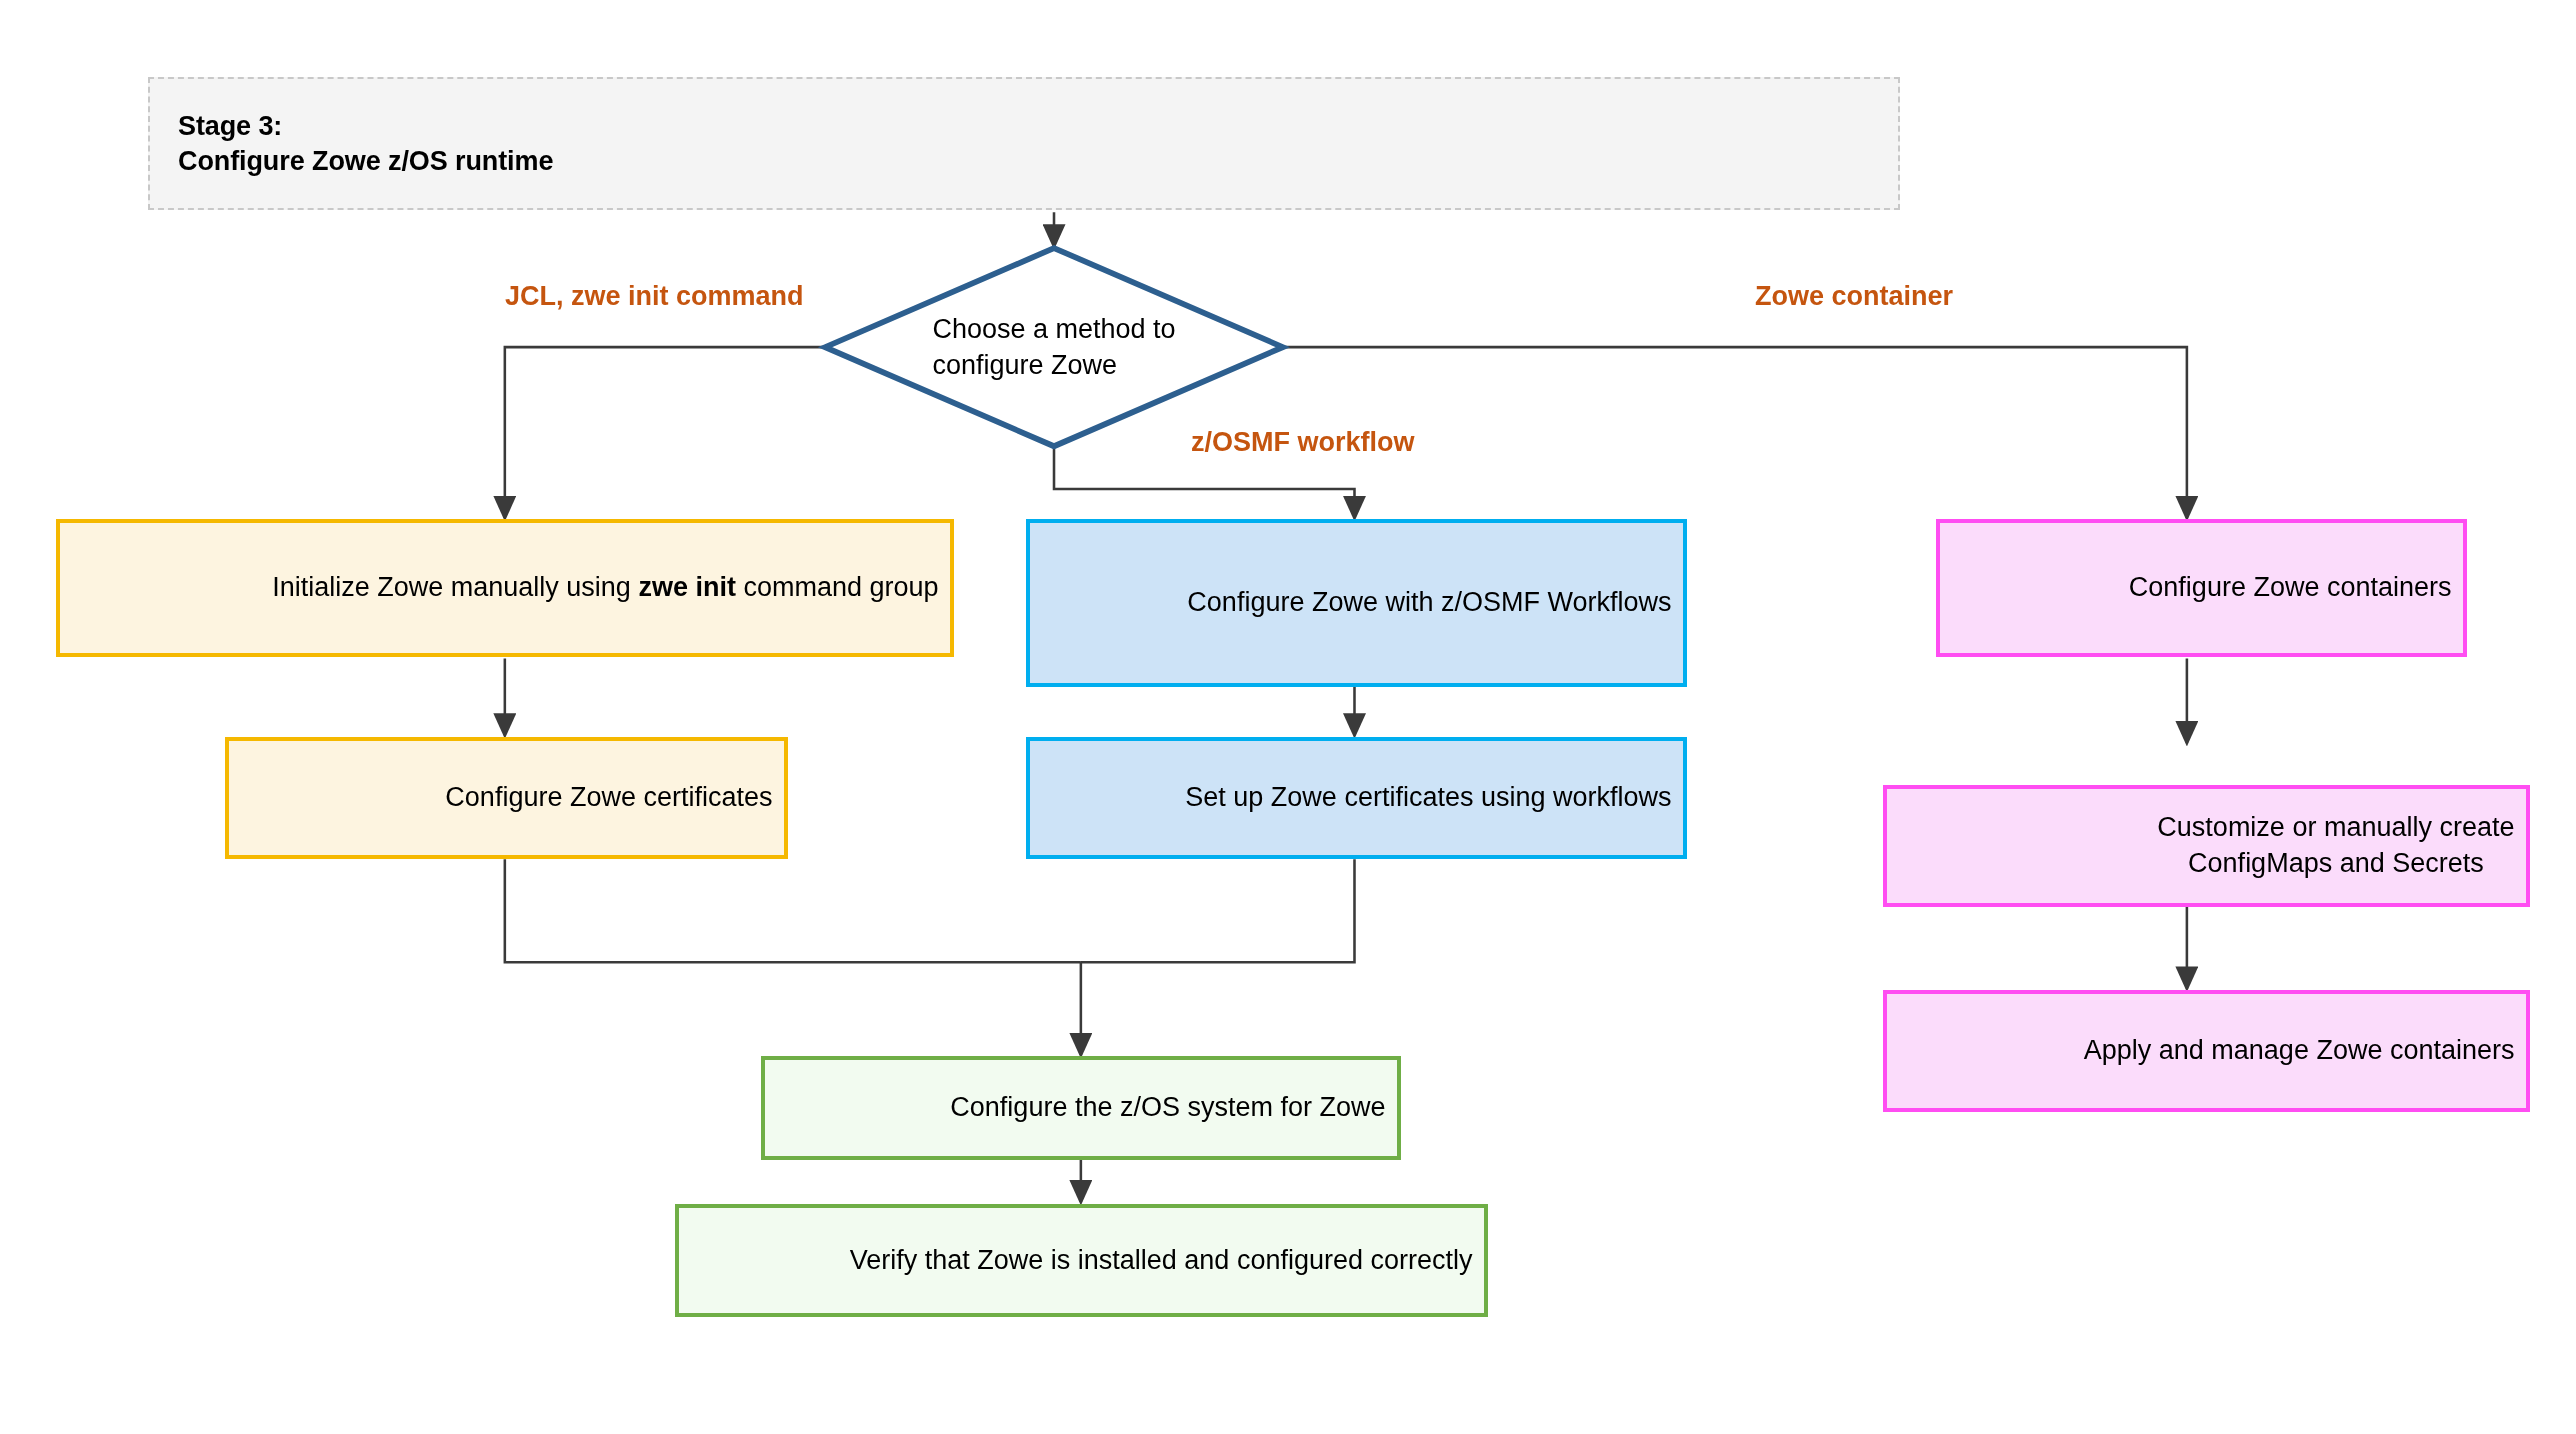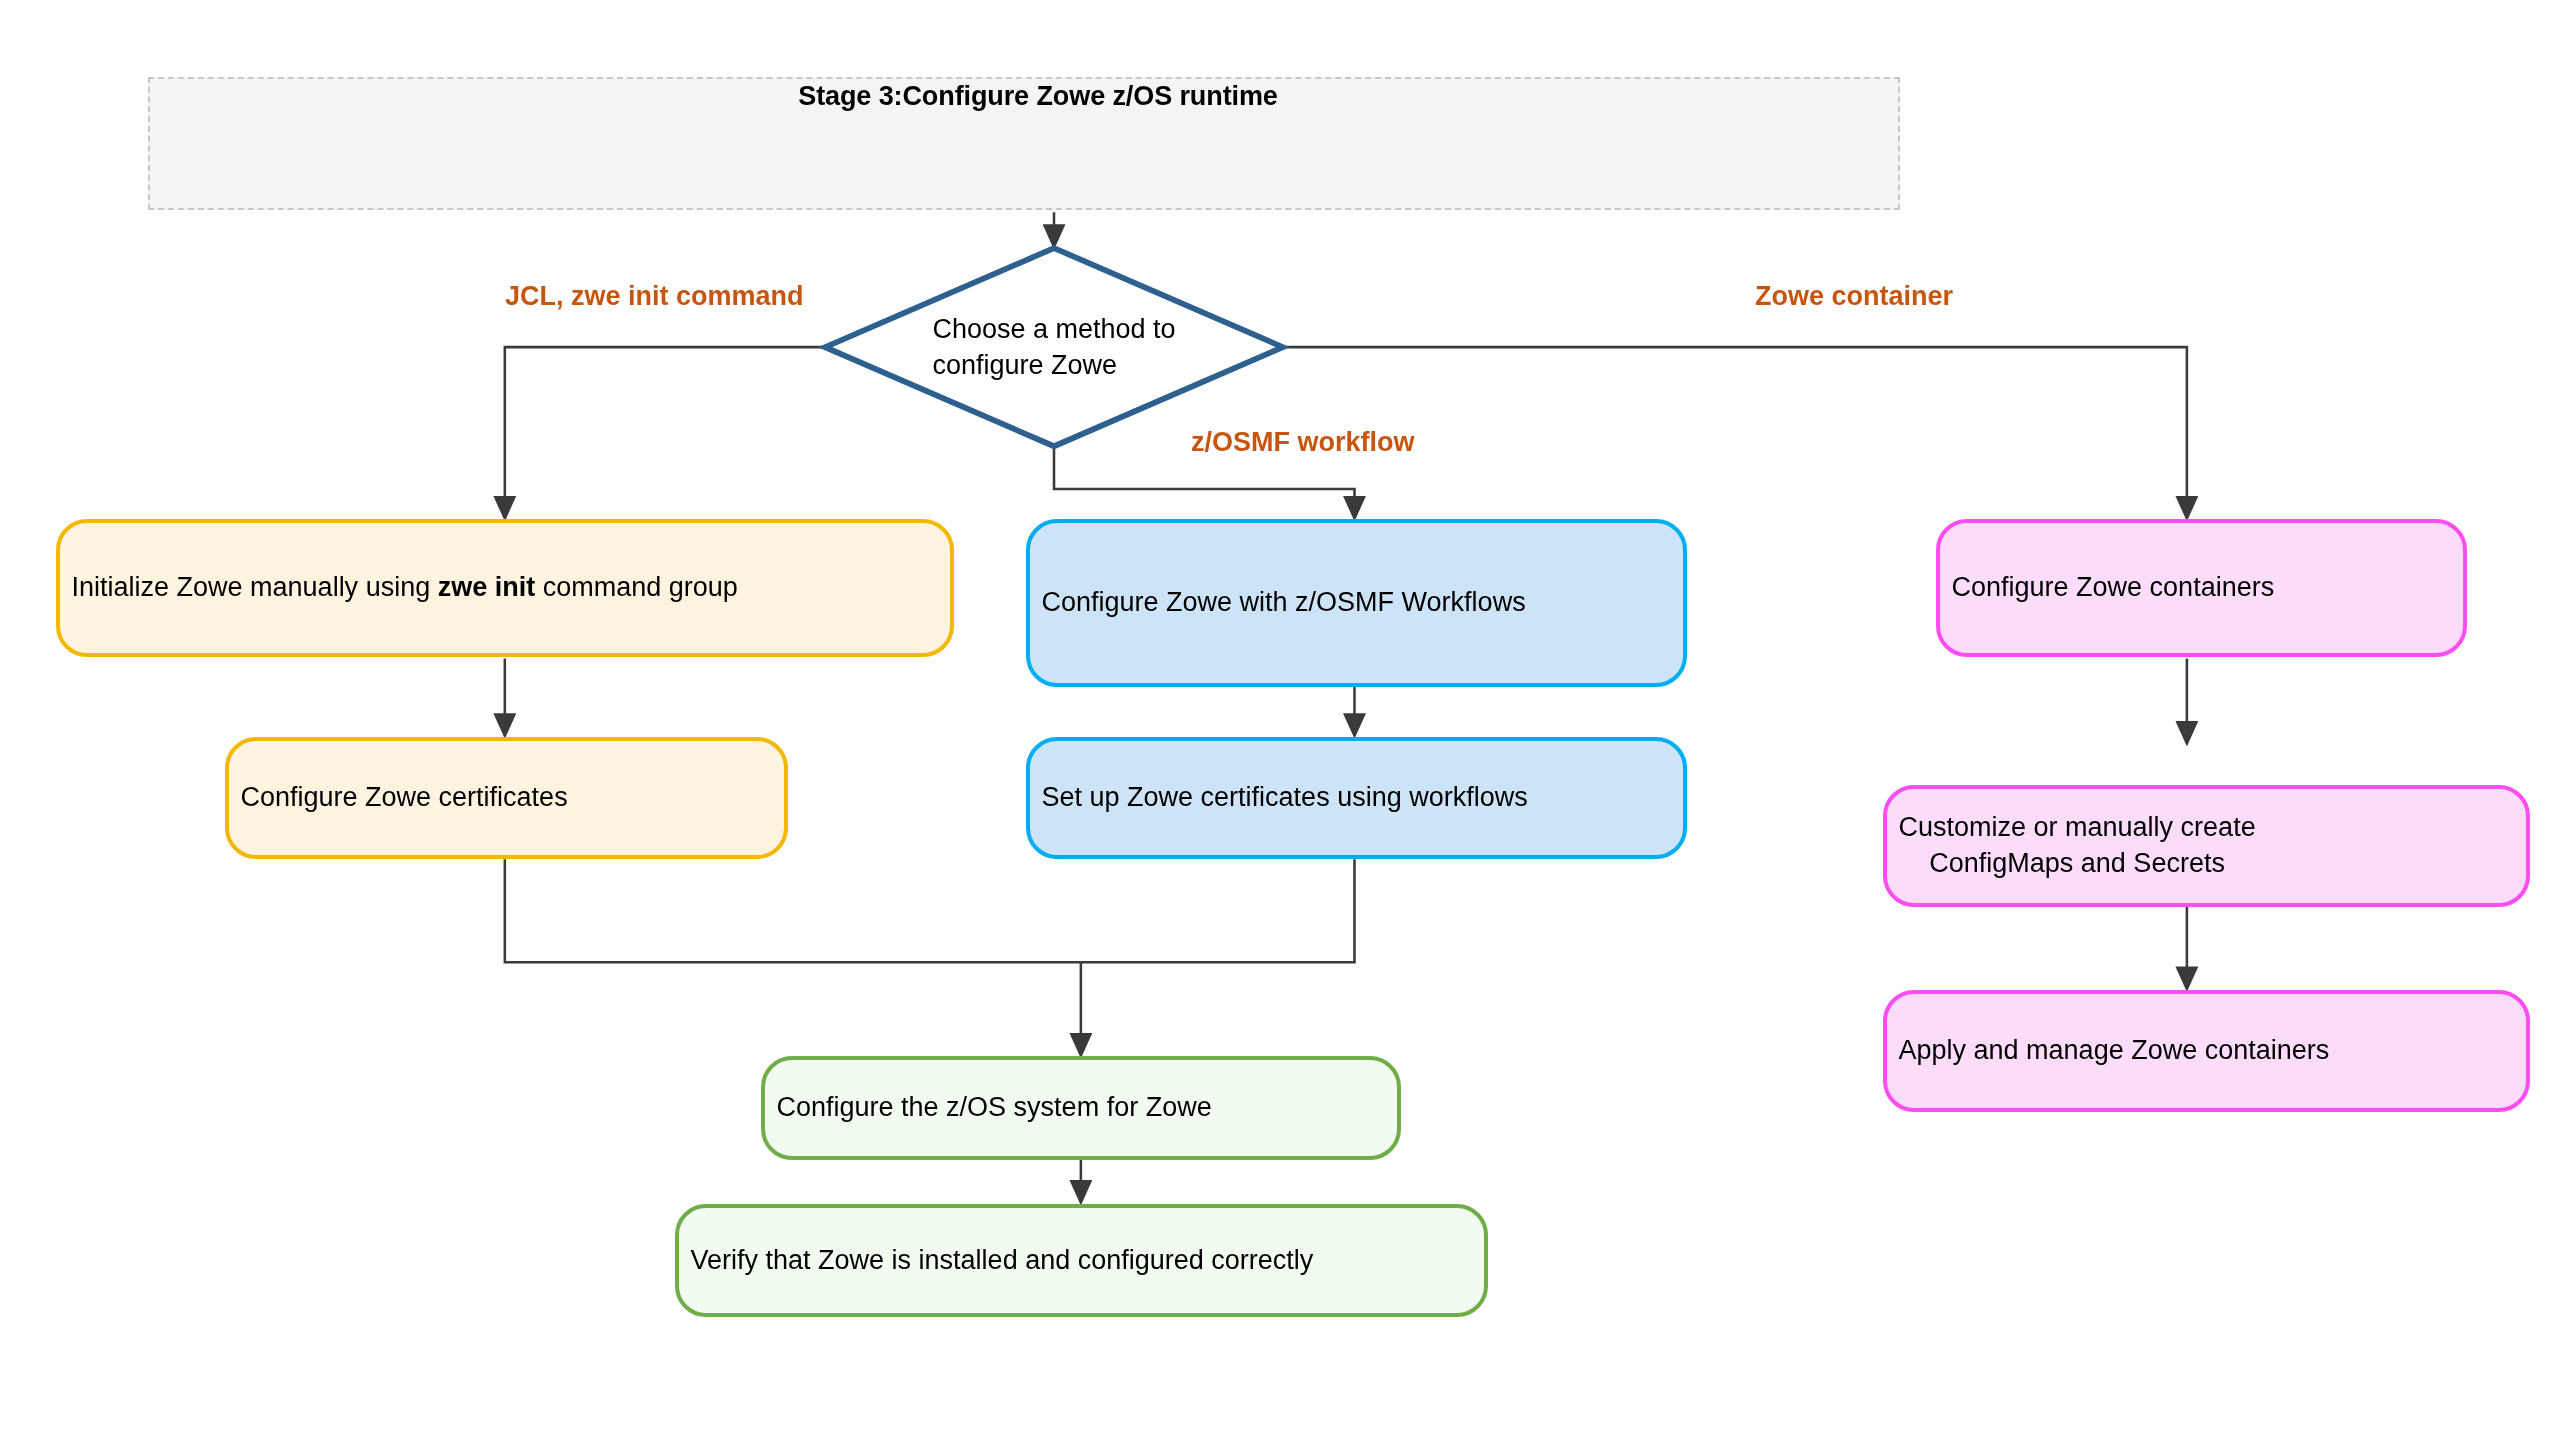--- a/index.html
+++ b/index.html
@@ -28,42 +28,41 @@
     width: 2576px;
     height: 1434px;
   }
   
   .stage-banner {
     position: absolute;
     box-sizing: border-box;
     background: #f4f4f4;
     border: 2.6px dashed #c8c8c8;
     display: flex;
-    flex-direction: row;
+    flex-direction: column;
     justify-content: center;
     padding-left: 28px;
   }
   .stage-line {
     font-size: 27px;
     font-weight: bold;
     color: #000000;
     line-height: 1.26;
     letter-spacing: -0.1px;
     white-space: nowrap;
   }
   
   .node-box {
     position: absolute;
     box-sizing: border-box;
     display: flex;
     align-items: center;
-    justify-content: flex-start;
+    justify-content: flex-end;
     text-align: center;
     border-style: solid;
-    border-radius: 31px;
   }
   .node-label {
     font-size: 27px;
     color: #000000;
     line-height: 1.32;
     padding: 0 11.5px;
   }
   .node-label b { font-weight: bold; }
   .node-box.yellow { background: #fdf4e0; border-color: #f5b800; border-width: 4.5px; }
   .node-box.blue   { background: #cde3f7; border-color: #00aeef; border-width: 4.5px; }

